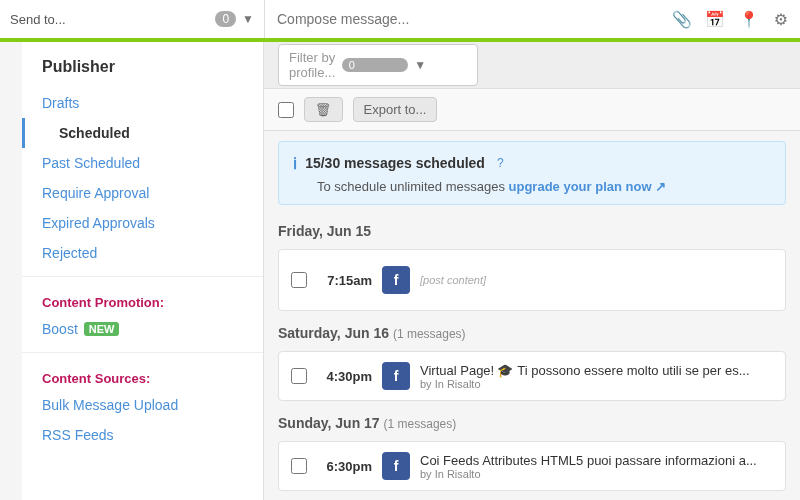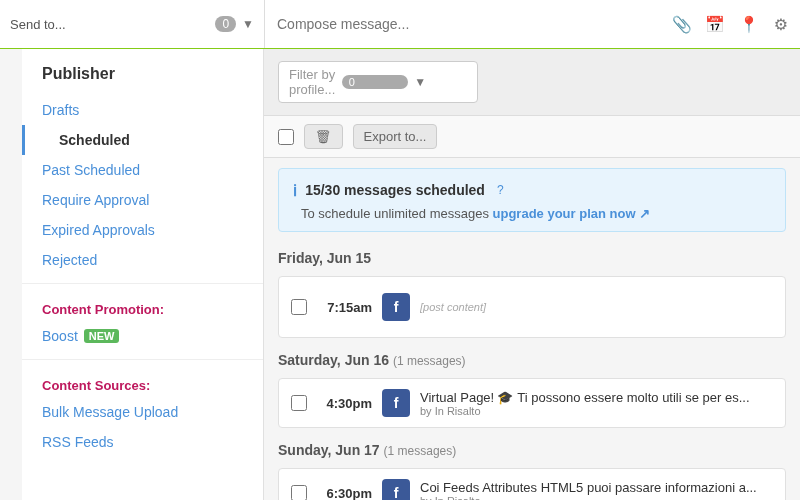--- a/index.html
+++ b/index.html
@@ -2,23 +2,23 @@
 <html><head>
   <meta charset="utf-8">
   <style>
     * { box-sizing: border-box; margin: 0; padding: 0; font-family: Arial, sans-serif; }
     body { width: 800px; height: 500px; overflow: hidden; background: #f5f5f5; }
 
     
     .top-bar {
       display: flex;
       align-items: center;
-      height: 49px;
+      height: 42px;
       background: #fff;
-      border-bottom: 1px solid #84cc16;
+      border-bottom: 4px solid #84cc16;
     }
     .send-to-section {
       display: flex;
       align-items: center;
       width: 265px;
       min-width: 265px;
       border-right: 1px solid #ddd;
       padding: 0 10px;
       height: 100%;
     }
@@ -128,21 +128,21 @@
       flex: 1;
       background: #f5f5f5;
       overflow-y: auto;
       display: flex;
       flex-direction: column;
     }
 
     
     .filter-bar {
       background: #eee;
-      padding: 12px 14px;
+      padding: 2px 14px;
       display: flex;
       align-items: center;
       gap: 10px;
       border-bottom: 1px solid #ddd;
     }
     .filter-select {
       display: flex;
       align-items: center;
       background: #fff;
       border: 1px solid #ccc;
@@ -216,21 +216,21 @@
     }
     .info-help {
       color: #4a90d9;
       font-size: 12px;
       margin-left: 4px;
     }
     .info-banner-sub {
       font-size: 13px;
       color: #555;
       margin-top: 5px;
-      margin-left: 8px;
+      margin-left: 24px;
     }
     .info-link {
       color: #4a90d9;
       text-decoration: none;
       font-weight: bold;
     }
 
     
     .date-section {
       padding: 8px 14px 4px 14px;

